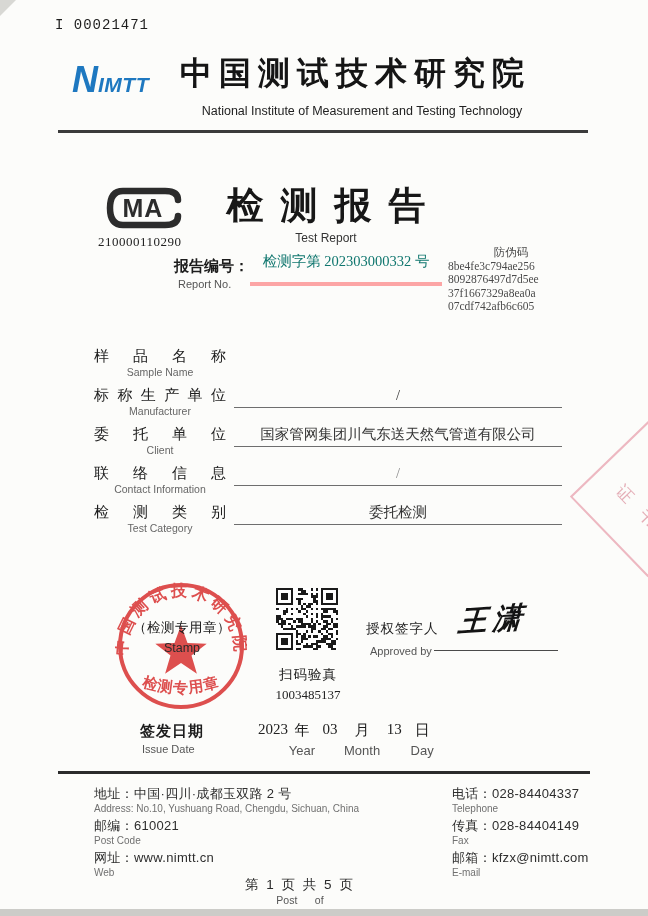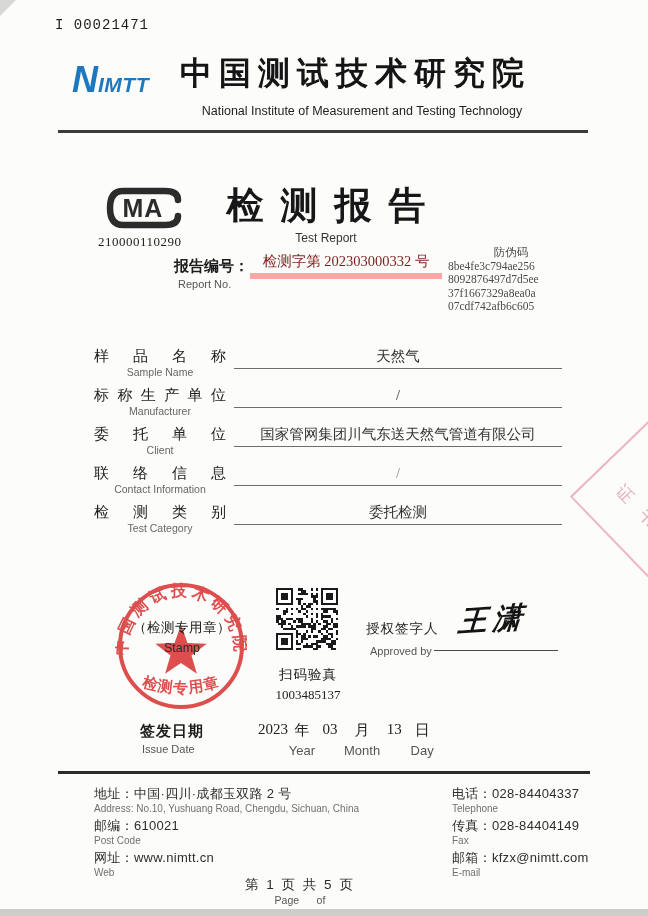--- a/index.html
+++ b/index.html
@@ -25,21 +25,21 @@
   .cma-logo { left:103px; top:184px; }
   .cma-no { left:98px; top:234px; font-family:"Liberation Serif", serif; font-size:13px; letter-spacing:0.5px; color:#222; }
 
   
   .report-title { left:166px; top:181px; width:320px; text-align:center; font-family:Liberation Serif, serif; font-size:37px; font-weight:bold; letter-spacing:17px; padding-left:17px; box-sizing:border-box; color:#171717; }
   .report-title-en { left:166px; top:231px; width:320px; text-align:center; font-size:12px; color:#333; }
 
   
   .repno-label { left:174px; top:257px; font-size:15px; font-weight:bold; color:#1c1c1c; }
   .repno-en { left:178px; top:278px; font-size:11px; color:#555;text-align:right; }
-  .repno-value { left:250px; top:252px; width:192px; text-align:center; font-family:"Liberation Serif", serif; font-size:14.5px; color:#7f1d1d; border-bottom:6px solid #fca5a5; padding-bottom:2px; }
+  .repno-value { left:250px; top:252px; width:192px; text-align:center; font-family:"Liberation Serif", serif; font-size:14.5px; color:#0f766e; border-bottom:4px solid #fca5a5; padding-bottom:11px; }
 
   
   .antifake { left:448px; top:246px; width:154px; font-family:"Liberation Serif", serif; font-size:11.5px; line-height:13.5px; color:#4a4a4a; }
   .antifake .af-label { text-align:center; padding-right:28px; }
 
   
   .form { left:94px; top:347px; width:468px; }
   .f-row { display:flex; align-items:flex-start; margin-bottom:8px; }
   .f-labels { width:132px; flex:0 0 132px; }
   .f-zh { font-size:15px; line-height:18px; color:#1d1d1d; text-align:justify; text-align-last:justify; }
@@ -131,21 +131,20 @@
     <div>37f1667329a8ea0a</div>
     <div>07cdf742afb6c605</div>
   </div>
 
   <div class="abs form">
     <div class="f-row">
       <div class="f-labels">
         <div class="f-zh">样品名称</div>
         <div class="f-en">Sample Name</div>
       </div>
-      <div class="f-value">天然气</div>
     </div>
     <div class="f-row">
       <div class="f-labels">
         <div class="f-zh">标称生产单位</div>
         <div class="f-en">Manufacturer</div>
       </div>
       <div class="f-value">/</div>
     </div>
     <div class="f-row">
       <div class="f-labels">
@@ -453,21 +452,21 @@
       <div class="foot-zh">传真：028-84404149</div>
       <div class="foot-en">Fax</div>
     </div>
     <div class="foot-pair">
       <div class="foot-zh">邮箱：kfzx@nimtt.com</div>
       <div class="foot-en">E-mail</div>
     </div>
   </div>
 
   <div class="abs pagenum-zh">第 1 页 共 5 页</div>
-  <div class="abs pagenum-en">Page      of</div>
+  <div class="abs pagenum-en">Post      of</div>
 
   <div class="abs edge-stamp">
     <span>中</span>
     <span>证 书</span>
   </div>
 
   <div class="abs bottom-strip"></div>
 </div>
 
 </body></html>

